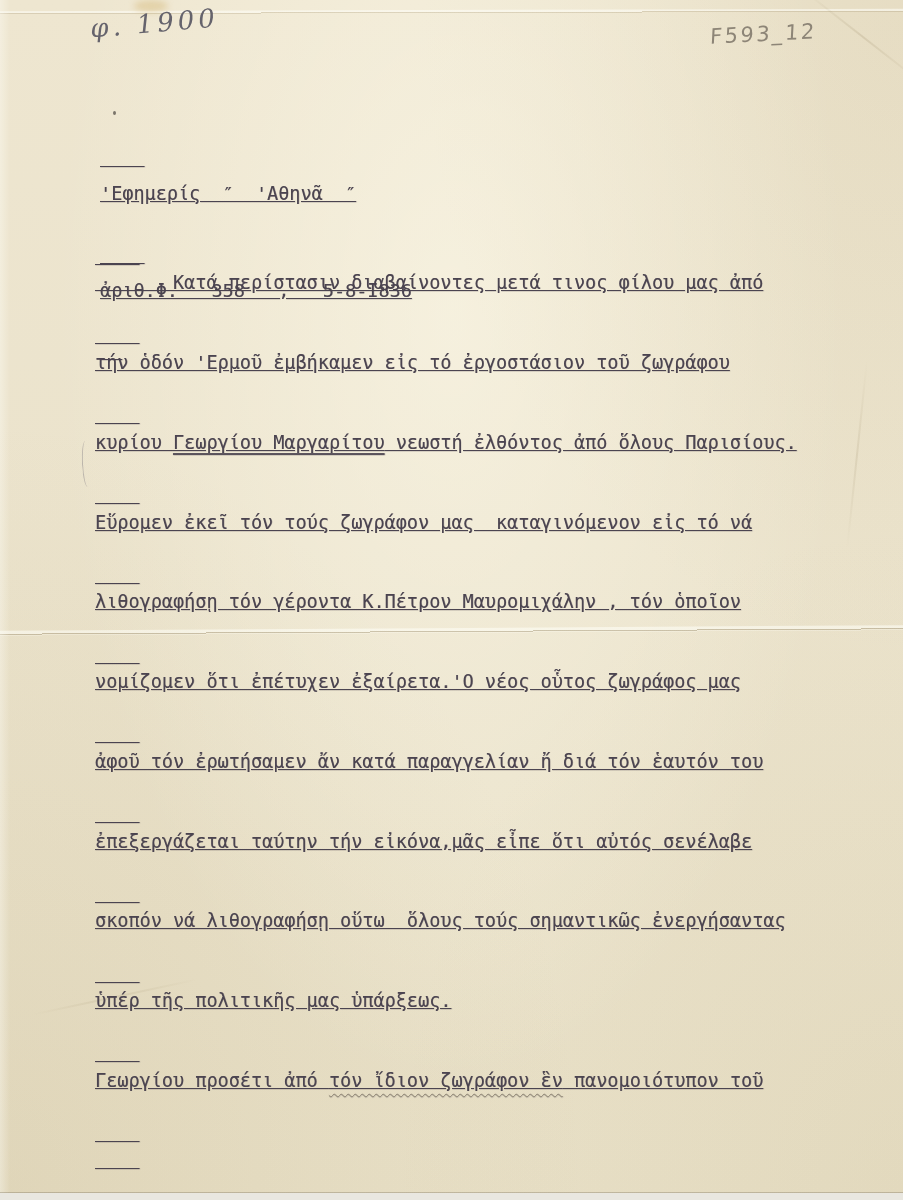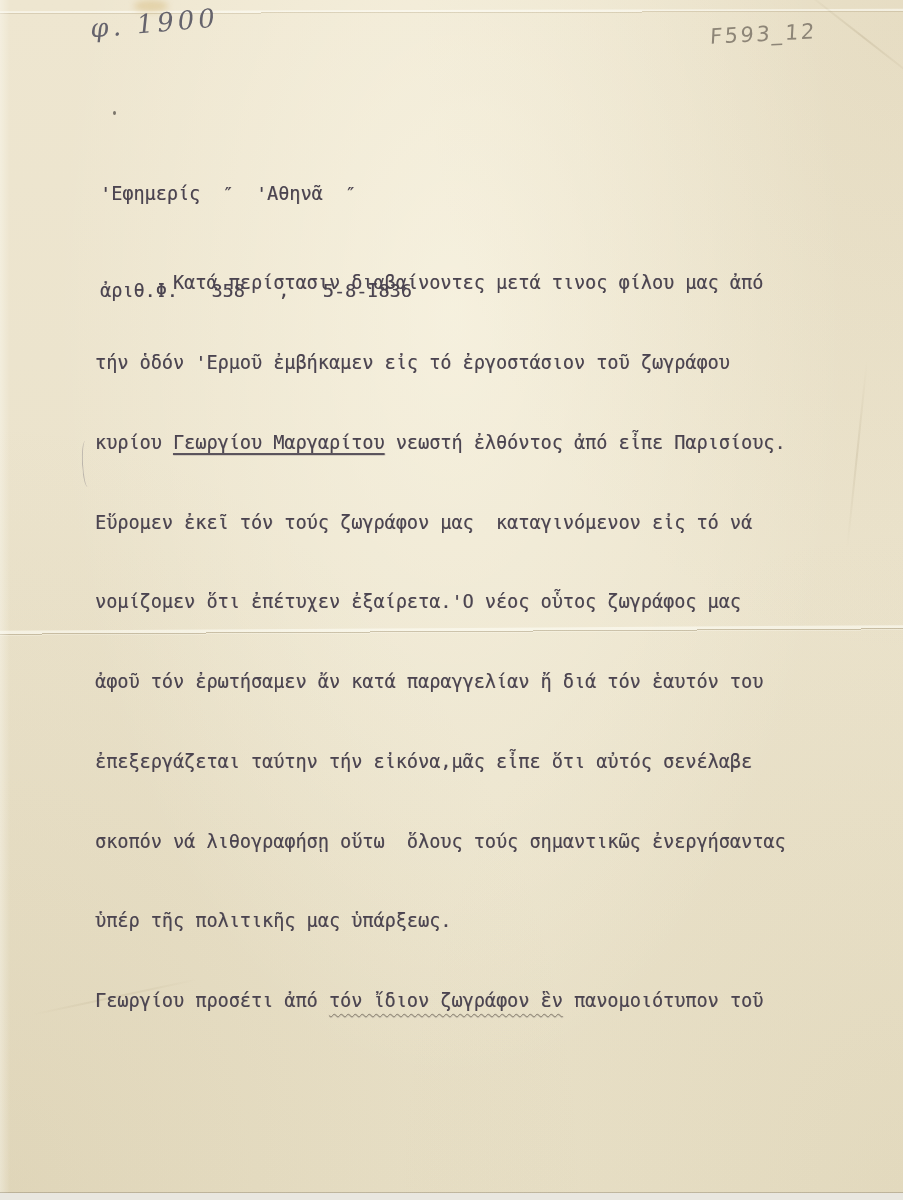--- a/index.html
+++ b/index.html
@@ -70,20 +70,21 @@
     position:absolute;left:710px;top:22px;
     font-family:"DejaVu Sans",sans-serif;
     font-size:21px;color:#8d8577;letter-spacing:2.5px;
     transform:rotate(-3deg) skewX(-6deg);white-space:pre;
   }
   
   .typed{
     color:#4b4450;
     text-shadow:0.4px 0.4px 0.6px rgba(75,68,80,0.45);
     white-space:pre;
+    text-decoration:underline;
   }
   .header-block{position:absolute;left:100px;top:106px;font-size:18.5px;line-height:35px;}
   .body-block{position:absolute;left:95px;top:217px;font-size:18.5px;line-height:26.6px;}
   .line{height:26.6px;}
   .u-typed{
     text-decoration:underline;
     text-decoration-thickness:1.5px;
     text-underline-offset:4px;
     text-decoration-color:rgba(75,68,80,0.85);
   }
@@ -113,22 +114,23 @@
   <div class="hand-right">F593_12</div>
 
   <div class="header-block typed">
     <div class="line">'Εφημερίς  ″  'Αθηνᾶ  ″</div>
     <div class="line">ἀριθ.Φ.   358   ,   5-8-Ι836</div>
   </div>
 
   <div class="body-block typed">
     <div class="line"><span>       Κατά περίστασιν διαβαίνοντες μετά τινος φίλου μας ἀπό</span><span class="mark"></span><span></span></div>
     <div class="line"><span>τήν ὁδόν 'Ερμοῦ ἐμβήκαμεν εἰς τό ἐργοστάσιον τοῦ ζωγράφου</span><span class="mark"></span><span></span></div>
-    <div class="line"><span>κυρίου </span><span class="mark u-typed">Γεωργίου Μαργαρίτου</span><span> νεωστή ἐλθόντος ἀπό εἶπε Παρισίους.</span></div>
+    <div class="line"><span>κυρίου </span><span class="mark u-typed">Γεωργίου Μαργαρίτου</span><span> νεωστή ἐλθόντος ἀπό ὅλους Παρισίους.</span></div>
     <div class="line"><span>Εὕρομεν ἐκεῖ τόν τούς ζωγράφον μας  καταγινόμενον εἰς τό νά</span><span class="mark"></span><span></span></div>
+    <div class="line"><span>λιθογραφήσῃ τόν γέροντα Κ.Πέτρον Μαυρομιχάλην , τόν ὁποῖον</span><span class="mark"></span><span></span></div>
     <div class="line"><span>νομίζομεν ὅτι ἐπέτυχεν ἐξαίρετα.'Ο νέος οὗτος ζωγράφος μας</span><span class="mark"></span><span></span></div>
     <div class="line"><span>ἀφοῦ τόν ἐρωτήσαμεν ἄν κατά παραγγελίαν ἤ διά τόν ἑαυτόν του</span><span class="mark"></span><span></span></div>
     <div class="line"><span>ἐπεξεργάζεται ταύτην τήν εἰκόνα,μᾶς εἶπε ὅτι αὐτός σενέλαβε</span><span class="mark"></span><span></span></div>
     <div class="line"><span>σκοπόν νά λιθογραφήσῃ οὕτω  ὅλους τούς σημαντικῶς ἐνεργήσαντας</span><span class="mark"></span><span></span></div>
     <div class="line"><span>ὑπέρ τῆς πολιτικῆς μας ὑπάρξεως.</span><span class="mark"></span><span></span></div>
     <div class="line"><span>Γεωργίου προσέτι ἀπό </span><span class="mark u-pencil">τόν ἴδιον ζωγράφον ἓν</span><span> πανομοιότυπον τοῦ</span></div>
     
     
     
     

